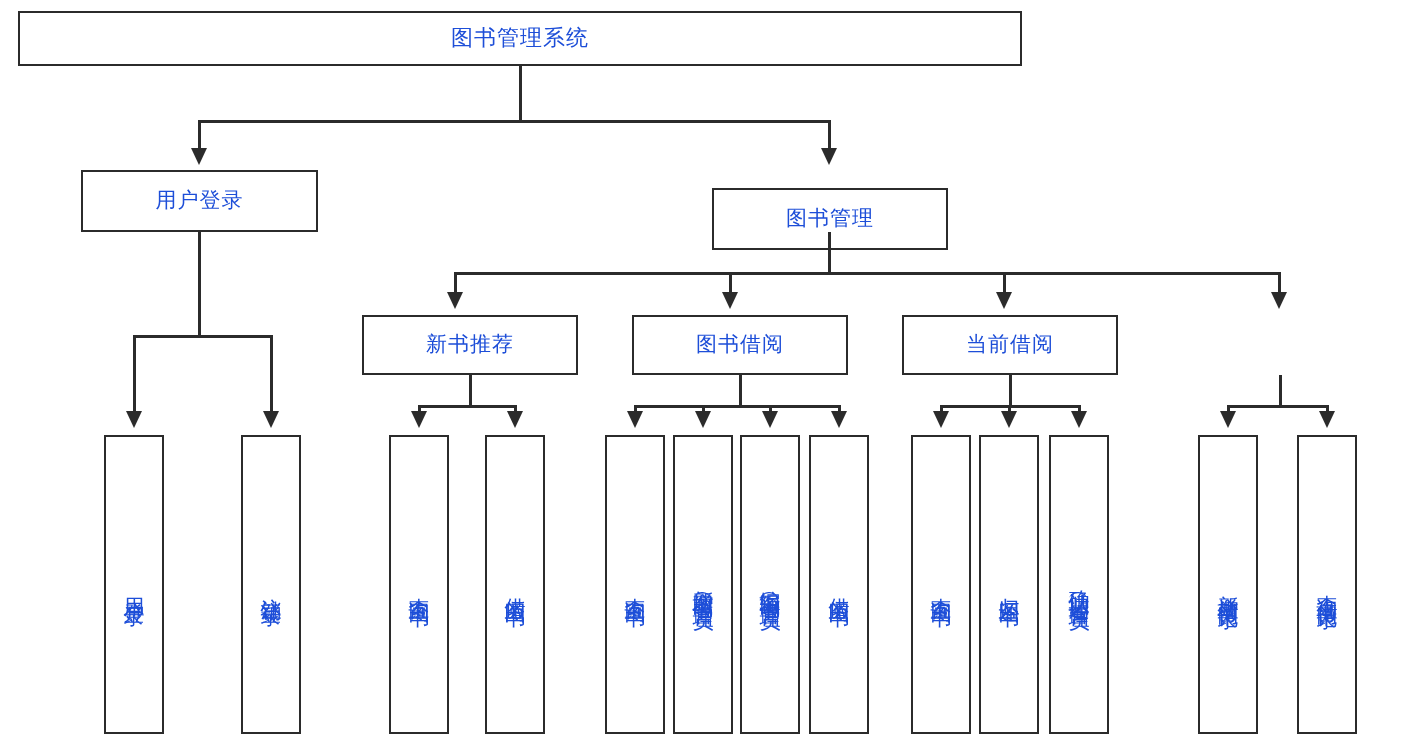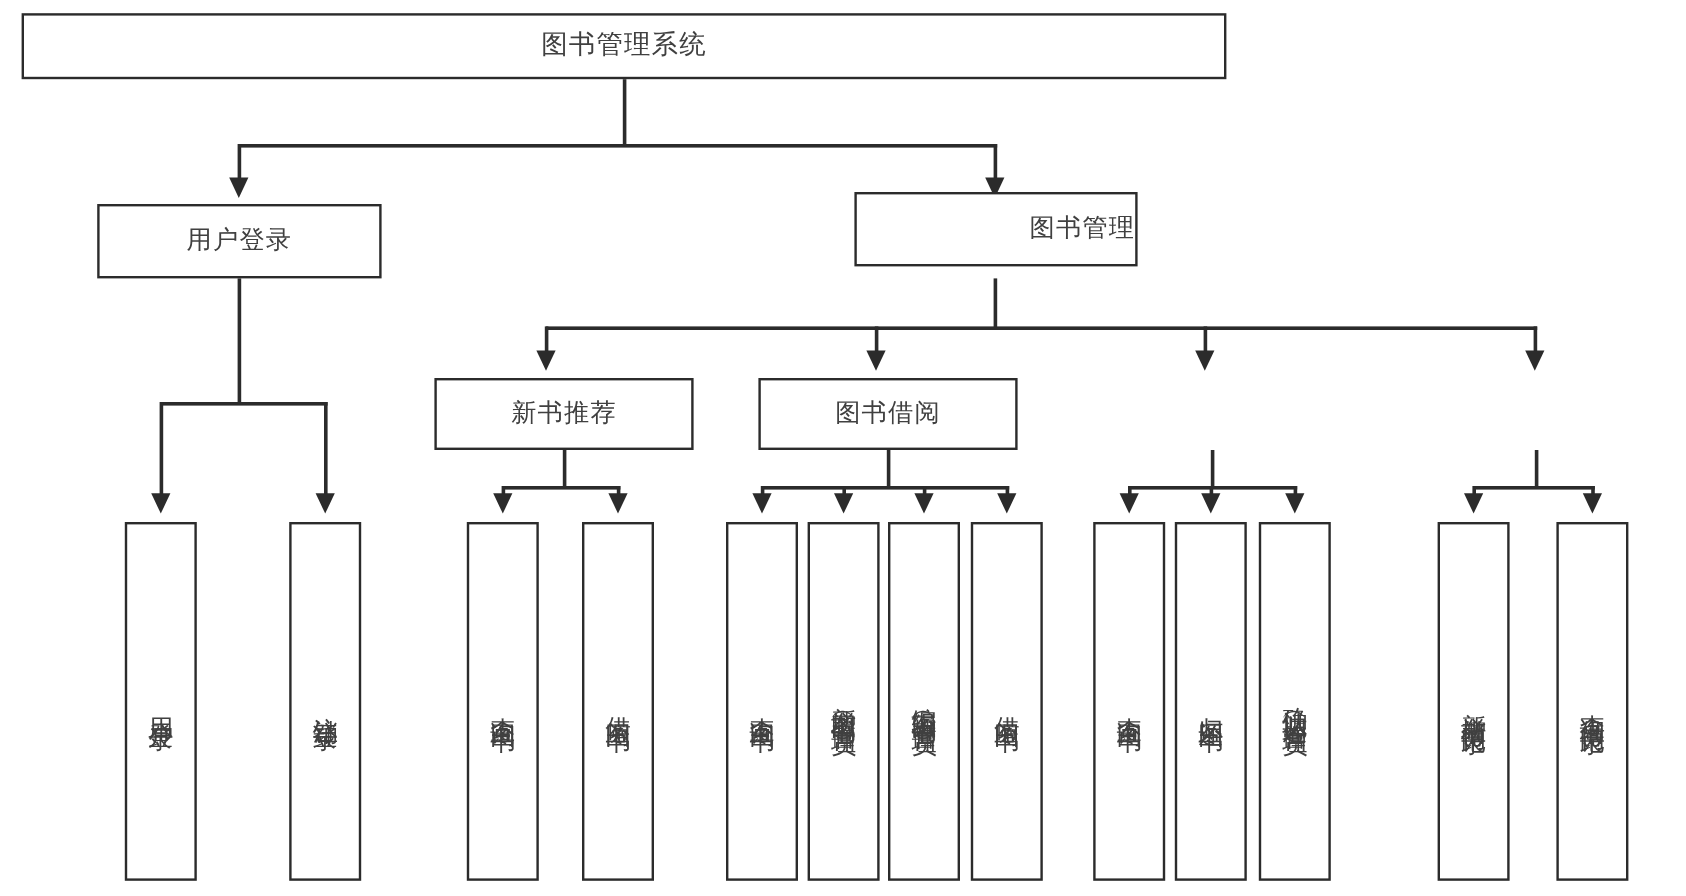--- a/index.html
+++ b/index.html
@@ -17,21 +17,21 @@
   }
   
   .node{
     position:absolute;
     box-sizing:border-box;
     border:2px solid #2b2b2b;
     background:#ffffff;
     display:flex;
     align-items:center;
     justify-content:center;
-    color:#404040;
+    color:#1d4ed8;
   }
   .node.h{           
     font-size:21px;
     letter-spacing:1px;
     line-height:1.2;
   }
   .node.root{ font-size:22px; }
   .node.v{           
     writing-mode:vertical-rl;
     text-orientation:upright;
@@ -86,21 +86,21 @@
   <div class="ln h" style="left:199px;top:120px;width:632px;height:3px;"></div>
 
   <div class="ln v" style="left:198px;top:120px;width:3px;height:30px;"></div>
   <div class="arrow" style="left:191px;top:148px;"></div>
   <div class="ln v" style="left:828px;top:120px;width:3px;height:30px;"></div>
   <div class="arrow" style="left:821px;top:148px;"></div>
 
   <div class="node h" style="left:81px;top:170px;width:237px;height:62px;">
     <span>用户登录</span>
   </div>
-  <div class="node h" style="left:712px;top:160px;width:236px;height:62px;justify-content:flex-end;">
+  <div class="node h" style="left:712px;top:188px;width:236px;height:62px;">
     <span>图书管理</span>
   </div>
 
   <div class="ln v" style="left:198px;top:232px;width:3px;height:104px;"></div>
   <div class="ln h" style="left:134px;top:335px;width:139px;height:3px;"></div>
   <div class="ln v" style="left:133px;top:335px;width:3px;height:78px;"></div>
   <div class="arrow" style="left:126px;top:411px;"></div>
   <div class="ln v" style="left:270px;top:335px;width:3px;height:78px;"></div>
   <div class="arrow" style="left:263px;top:411px;"></div>
 
@@ -114,20 +114,23 @@
   <div class="arrow" style="left:996px;top:292px;"></div>
   <div class="ln v" style="left:1278px;top:272px;width:3px;height:22px;"></div>
   <div class="arrow" style="left:1271px;top:292px;"></div>
 
   <div class="node h" style="left:632px;top:315px;width:216px;height:60px;">
     <span>图书借阅</span>
   </div>
   <div class="node h" style="left:362px;top:315px;width:216px;height:60px;">
     <span>新书推荐</span>
   </div>
+  <div class="node h" style="left:902px;top:315px;width:216px;height:60px;">
+    <span>当前借阅</span>
+  </div>
 
   <div class="ln v" style="left:469px;top:375px;width:3px;height:32px;"></div>
   <div class="ln h" style="left:419px;top:405px;width:98px;height:3px;"></div>
   <div class="ln v" style="left:418px;top:405px;width:3px;height:8px;"></div>
   <div class="arrow" style="left:411px;top:411px;"></div>
   <div class="ln v" style="left:514px;top:405px;width:3px;height:8px;"></div>
   <div class="arrow" style="left:507px;top:411px;"></div>
 
   <div class="ln v" style="left:739px;top:375px;width:3px;height:32px;"></div>
   <div class="ln h" style="left:635px;top:405px;width:206px;height:3px;"></div>

